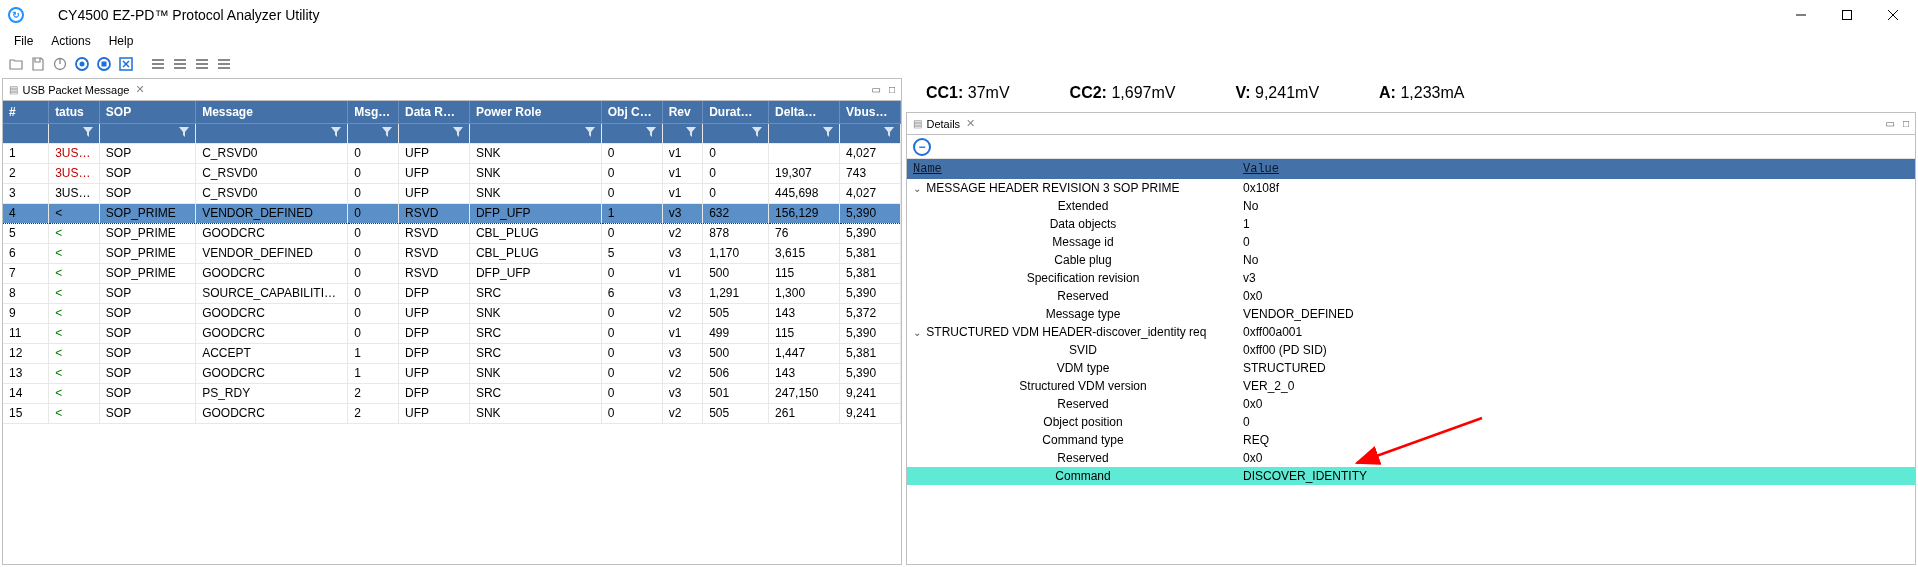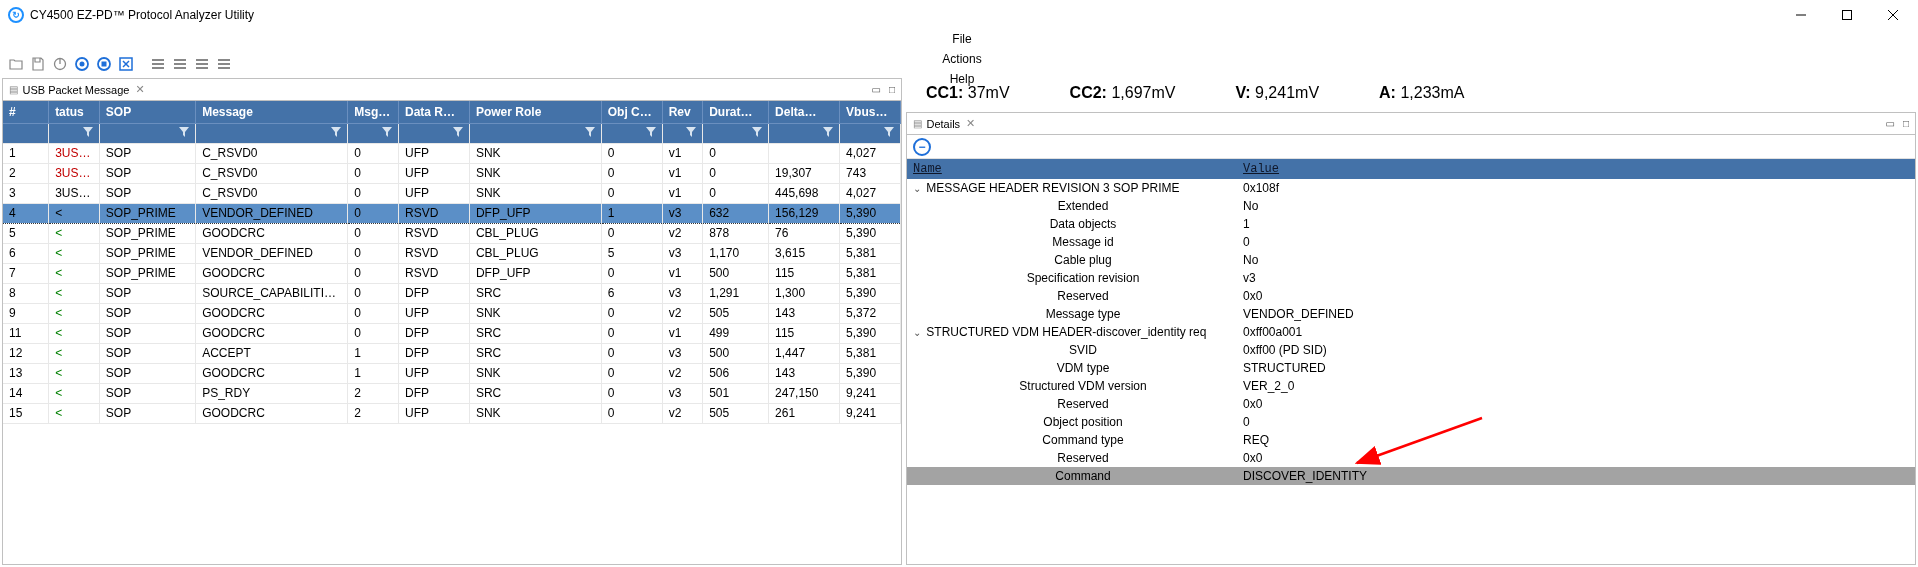--- a/index.html
+++ b/index.html
@@ -1,26 +1,26 @@
 <!DOCTYPE html>
 <html><head>
 <meta charset="utf-8">
 <style>
 * { margin: 0; padding: 0; box-sizing: border-box; }
 body { font-family: "Segoe UI", Tahoma, sans-serif; font-size: 12px; background: #fff; color: #000; overflow: hidden; width: 1918px; height: 567px; }
 
 .titlebar { height: 30px; display: flex; align-items: center; justify-content: space-between; padding: 0 2px; }
 .titlebar-left { display: flex; align-items: center; gap: 6px; padding-left: 6px;}
 .titlebar-icon { width: 16px; height: 16px; border: 2px solid #1E90FF; border-radius: 50%; display: inline-flex; align-items: center; justify-content: center; color: #1E90FF; font-size: 9px; font-weight: bold;}
-.titlebar-title { font-size: 12px; }
+.titlebar-title { font-size: 14px; margin-left: 28px; }
 .titlebar-right { display: flex; }
 .win-btn { width: 46px; height: 30px; display: flex; align-items: center; justify-content: center; font-size: 10px; }
 .win-btn svg { width: 10px; height: 10px; }
 
-.menubar { height: 22px; display: flex; align-items: center; padding-left: 6px; gap: 2px; flex-direction: column;}
+.menubar { height: 22px; display: flex; align-items: center; padding-left: 6px; gap: 2px;}
 .menu-item { padding: 2px 8px; font-size: 12px;}
 
 .toolbar { height: 24px; display: flex; align-items: center; padding-left: 6px; gap: 2px; }
 .tool-btn { width: 20px; height: 20px; display:flex; align-items:center; justify-content:center; }
 .tool-btn svg { width:16px; height:16px; }
 
 .workspace { display: flex; flex: 1; height: calc(567px - 30px - 22px - 24px); }
 .left-pane { width: 900px; display:flex; flex-direction:column; border:1px solid #c0c0c0; margin:2px; }
 .right-pane { flex:1; display:flex; flex-direction:column; margin:2px; gap:4px;}
 
@@ -46,21 +46,21 @@
 
 .details-pane { border:1px solid #c0c0c0; flex:1; display:flex; flex-direction:column;}
 .details-toolbar { height:24px; display:flex; align-items:center; padding-left:6px; border-bottom:1px solid #e0e0e0;}
 .collapse-btn { width:18px; height:18px; border:2px solid #1E6FD9; border-radius:50%; display:flex; align-items:center; justify-content:center; color:#1E6FD9; font-weight:bold; font-size:12px;}
 
 table.details { border-collapse:collapse; width:100%; font-size:12px; }
 table.details th { background:#4472a8; color:#0f172a; text-align:left; padding:3px 6px; height:20px; font-weight:normal; font-family:"Courier New", monospace; text-decoration:underline;}
 table.details td { padding:1px 6px; height:18px; white-space:nowrap;}
 .tree-caret { display:inline-block; width:10px; color:#555; font-size:10px;}
 .indent1 { padding-left:28px !important;text-align:center; }
-.row-highlight td { background:#a3a3a3; }
+.row-highlight td { background:#5eead4; }
 
 .arrow-annotation { position:absolute; pointer-events:none; }
 </style>
 </head>
 <body>
 
 <div class="titlebar">
   <div class="titlebar-left">
     <span class="titlebar-icon">↻</span>
     <span class="titlebar-title">CY4500 EZ-PD™ Protocol Analyzer Utility</span>

